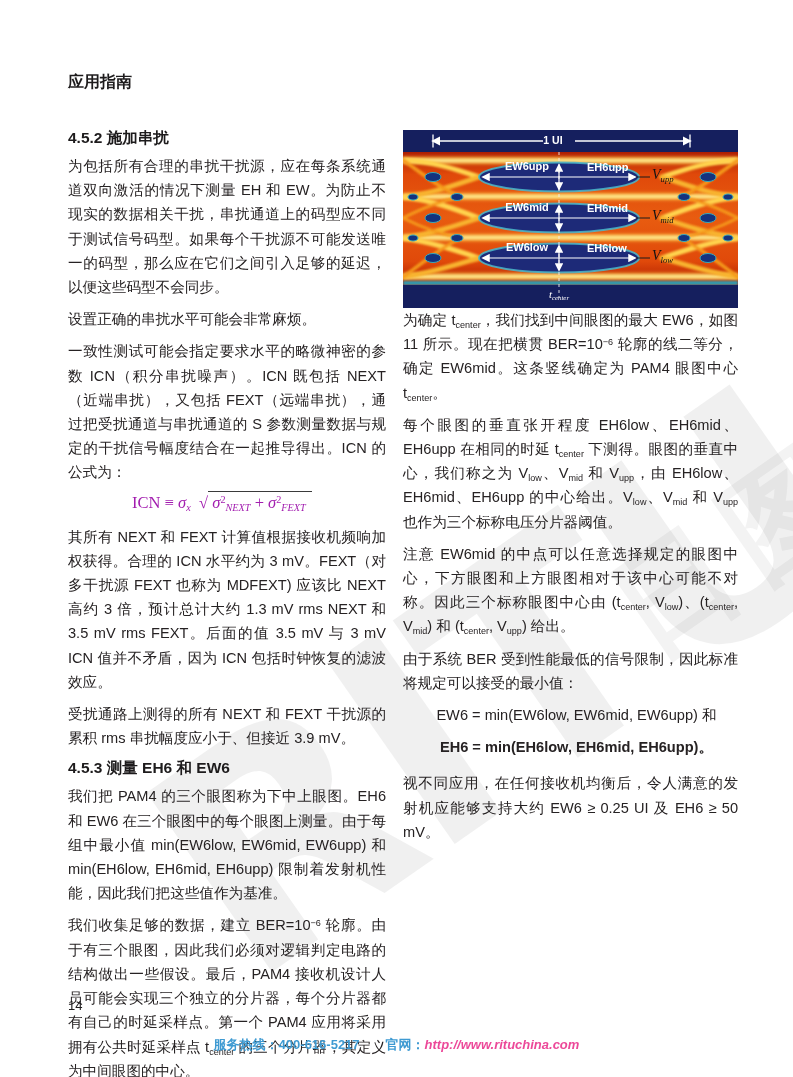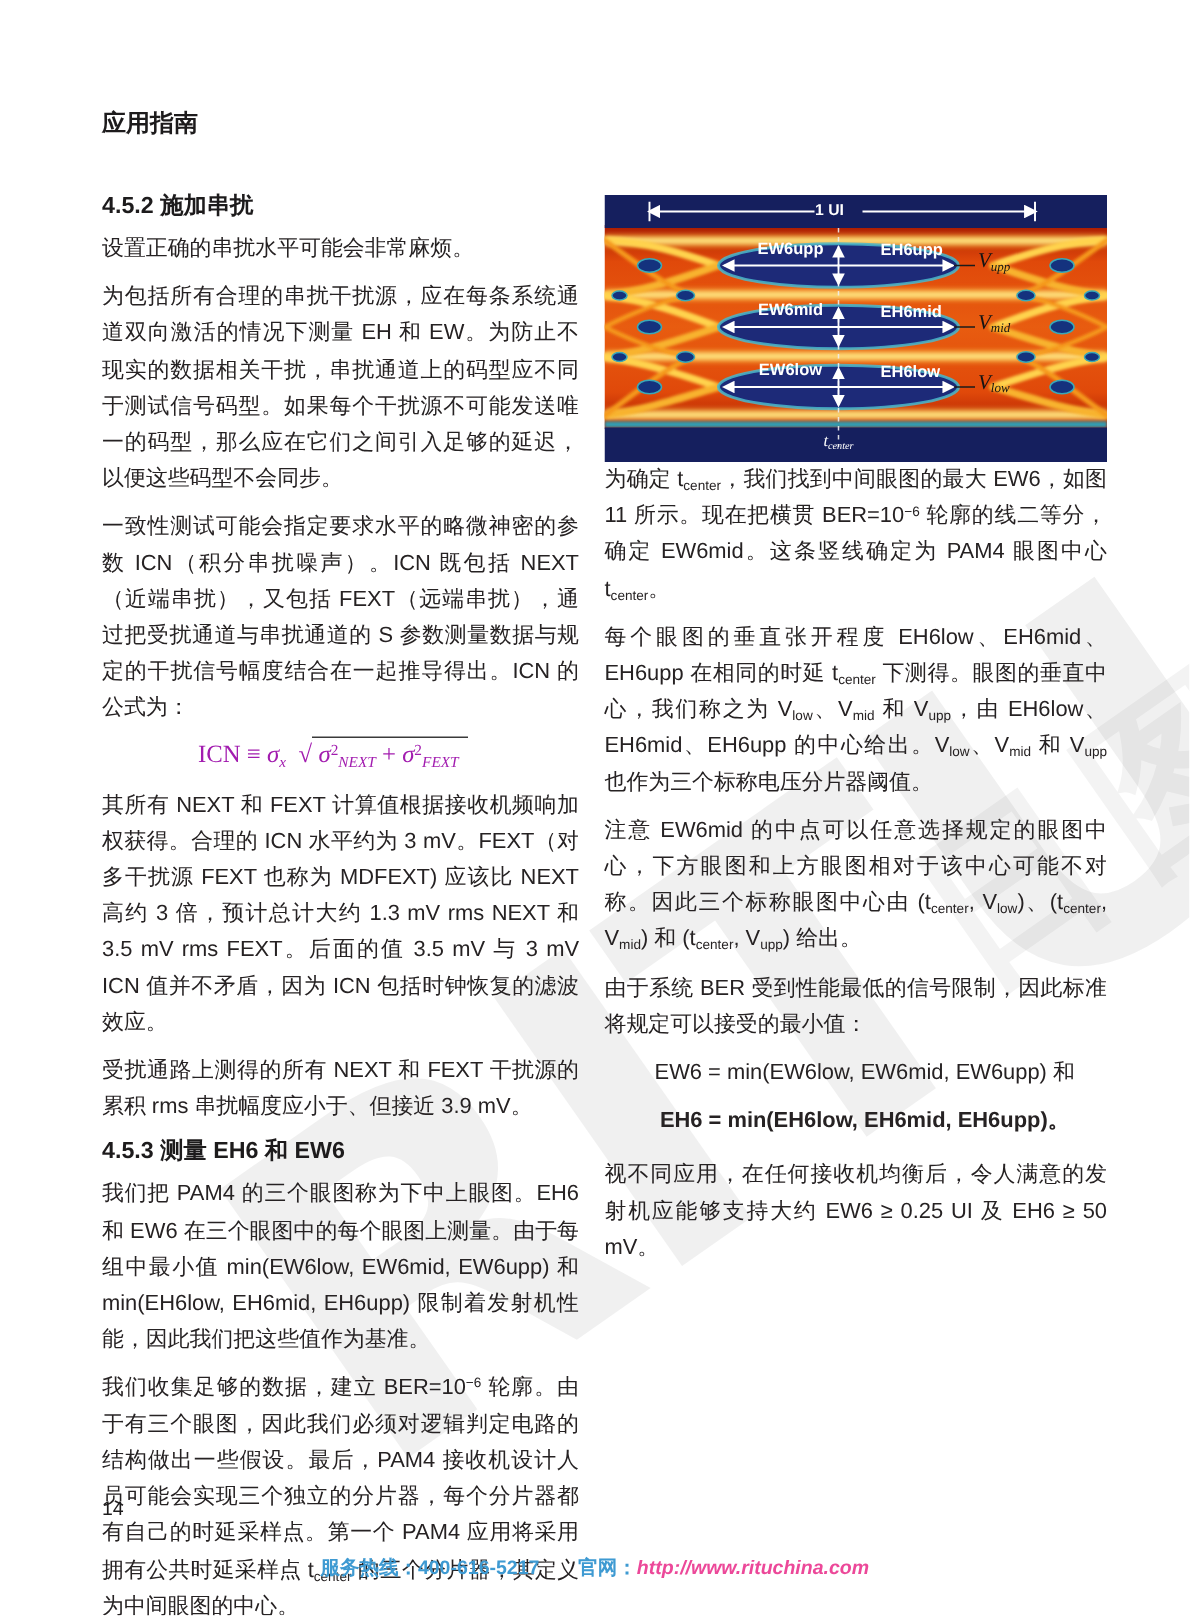--- a/index.html
+++ b/index.html
@@ -53,22 +53,22 @@
 
 <div class="page">
 
   <div class="wm wm-latin">RITU</div>
   <div class="wm wm-cjk">日图科技</div>
 
   <div class="doc-title">应用指南</div>
 
   <div class="col col-left">
     <h2>4.5.2 施加串扰</h2>
+    <p>为包括所有合理的串扰干扰源，应在每条系统通道双向激活的情况下测量 EH 和 EW。为防止不现实的数据相关干扰，串扰通道上的码型应不同于测试信号码型。如果每个干扰源不可能发送唯一的码型，那么应在它们之间引入足够的延迟，以便这些码型不会同步。</p>
     <p>设置正确的串扰水平可能会非常麻烦。</p>
-    <p>为包括所有合理的串扰干扰源，应在每条系统通道双向激活的情况下测量 EH 和 EW。为防止不现实的数据相关干扰，串扰通道上的码型应不同于测试信号码型。如果每个干扰源不可能发送唯一的码型，那么应在它们之间引入足够的延迟，以便这些码型不会同步。</p>
     <p>一致性测试可能会指定要求水平的略微神密的参数 ICN（积分串扰噪声）。ICN 既包括 NEXT（近端串扰），又包括 FEXT（远端串扰），通过把受扰通道与串扰通道的 S 参数测量数据与规定的干扰信号幅度结合在一起推导得出。ICN 的公式为：</p>
     <div class="formula">ICN ≡ <i>σ</i><sub><i>x</i></sub> √<u> <i>σ</i><sup>2</sup><sub><i>NEXT</i></sub> + <i>σ</i><sup>2</sup><sub><i>FEXT</i></sub> </u></div>
     <p>其所有 NEXT 和 FEXT 计算值根据接收机频响加权获得。合理的 ICN 水平约为 3 mV。FEXT（对多干扰源 FEXT 也称为 MDFEXT) 应该比 NEXT 高约 3 倍，预计总计大约 1.3 mV rms NEXT 和 3.5 mV rms FEXT。后面的值 3.5 mV 与 3 mV ICN 值并不矛盾，因为 ICN 包括时钟恢复的滤波效应。</p>
     <p>受扰通路上测得的所有 NEXT 和 FEXT 干扰源的累积 rms 串扰幅度应小于、但接近 3.9 mV。</p>
     <h2 class="second">4.5.3 测量 EH6 和 EW6</h2>
     <p>我们把 PAM4 的三个眼图称为下中上眼图。EH6 和 EW6 在三个眼图中的每个眼图上测量。由于每组中最小值 min(EW6low, EW6mid, EW6upp) 和 min(EH6low, EH6mid, EH6upp) 限制着发射机性能，因此我们把这些值作为基准。</p>
     <p>我们收集足够的数据，建立 BER=10<sup>−6</sup> 轮廓。由于有三个眼图，因此我们必须对逻辑判定电路的结构做出一些假设。最后，PAM4 接收机设计人员可能会实现三个独立的分片器，每个分片器都有自己的时延采样点。第一个 PAM4 应用将采用拥有公共时延采样点 t<sub>center</sub> 的三个分片器，其定义为中间眼图的中心。</p>
   </div>
 
   <div class="col col-right">

